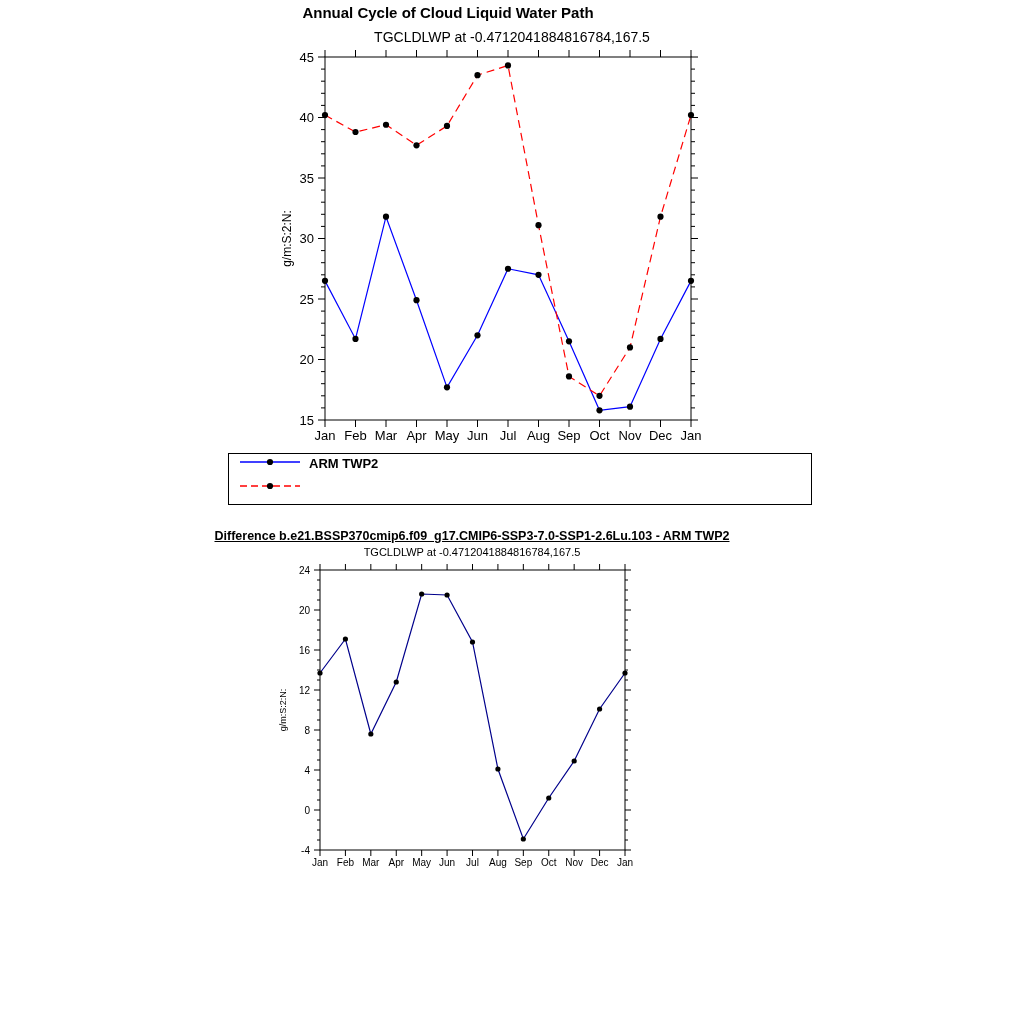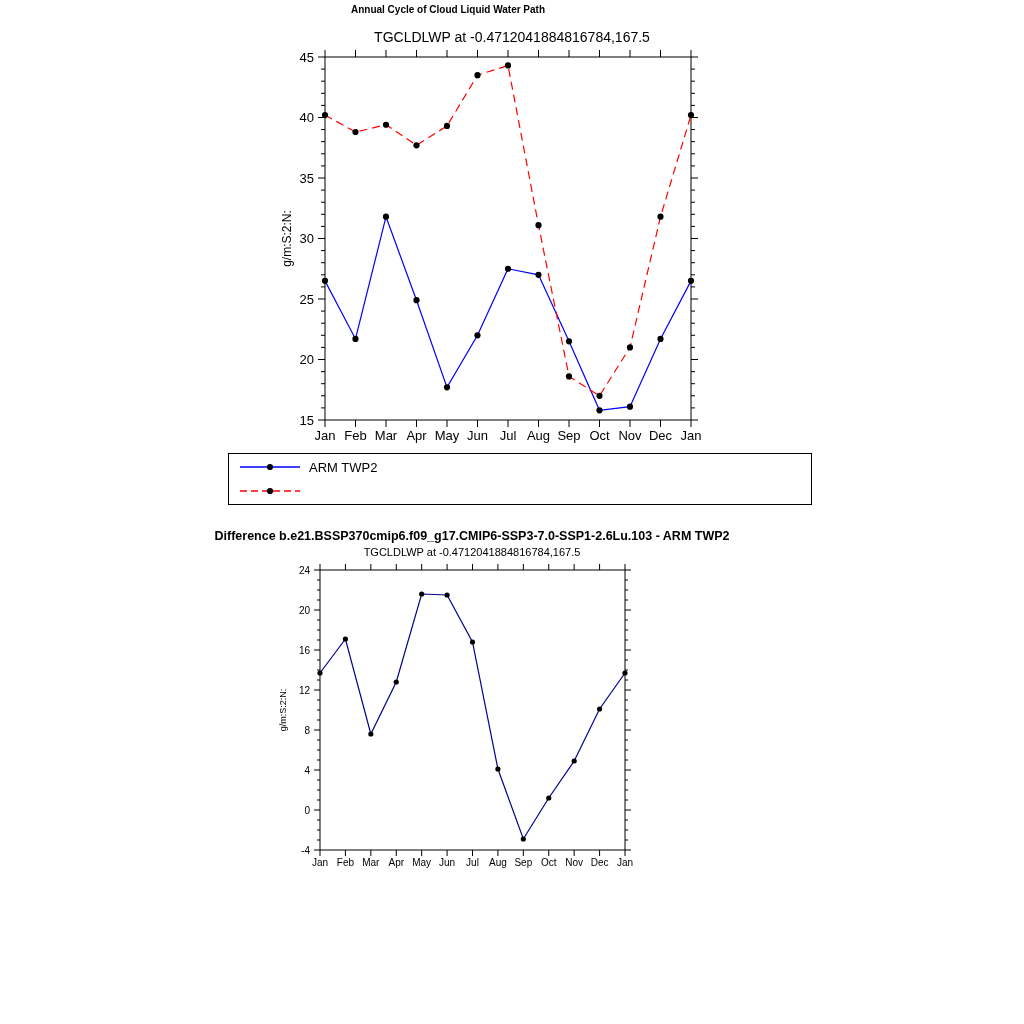--- a/index.html
+++ b/index.html
@@ -1,31 +1,31 @@
 <!DOCTYPE html>
 <html><head>
 <meta charset="utf-8">
 <style>
   html,body{margin:0;padding:0;}
   body{
     width:1024px;height:1024px;position:relative;background:#ffffff;
     font-family:"Liberation Sans", sans-serif;color:#000;overflow:hidden;
   }
   .abs{position:absolute;}
-  .main-title{top:4px;left:0;width:896px;text-align:center;font-size:10px;font-weight:bold;}
+  .main-title{top:4px;left:0;width:896px;text-align:center;font-size:15px;font-weight:bold;}
   .sub-title{top:29px;left:0;width:1024px;text-align:center;font-size:14px;}
   #chart-top{left:250px;top:43px;}
   #legend{
     left:228px;top:453px;width:584px;height:52px;border:1px solid #000;
     box-sizing:border-box;display:flex;flex-direction:column;justify-content:center;
     padding-left:10px;gap:2px;background:#fff;
   }
-  .legend-row{display:flex;align-items:center;gap:8px;height:22px;}
+  .legend-row{display:flex;align-items:flex-start;gap:8px;height:22px;font-weight:bold;}
   .legend-label{font-size:13px;white-space:nowrap;}
-  .bottom-title{top:529px;left:0;width:944px;text-align:center;font-size:12.5px;font-weight:bold;}
+  .bottom-title{top:529px;left:0;width:944px;text-align:center;font-size:12.5px;font-weight:bold;text-decoration:underline;}
   .bottom-sub{top:546px;left:0;width:944px;text-align:center;font-size:11px;}
   #chart-bottom{left:260px;top:558px;}
   svg text{font-family:"Liberation Sans", sans-serif;fill:#000;}
 </style>
 </head>
 <body>
 
 <div class="abs main-title">Annual Cycle of Cloud Liquid Water Path</div>
 <div class="abs sub-title">TGCLDLWP at -0.4712041884816784,167.5</div>
 

